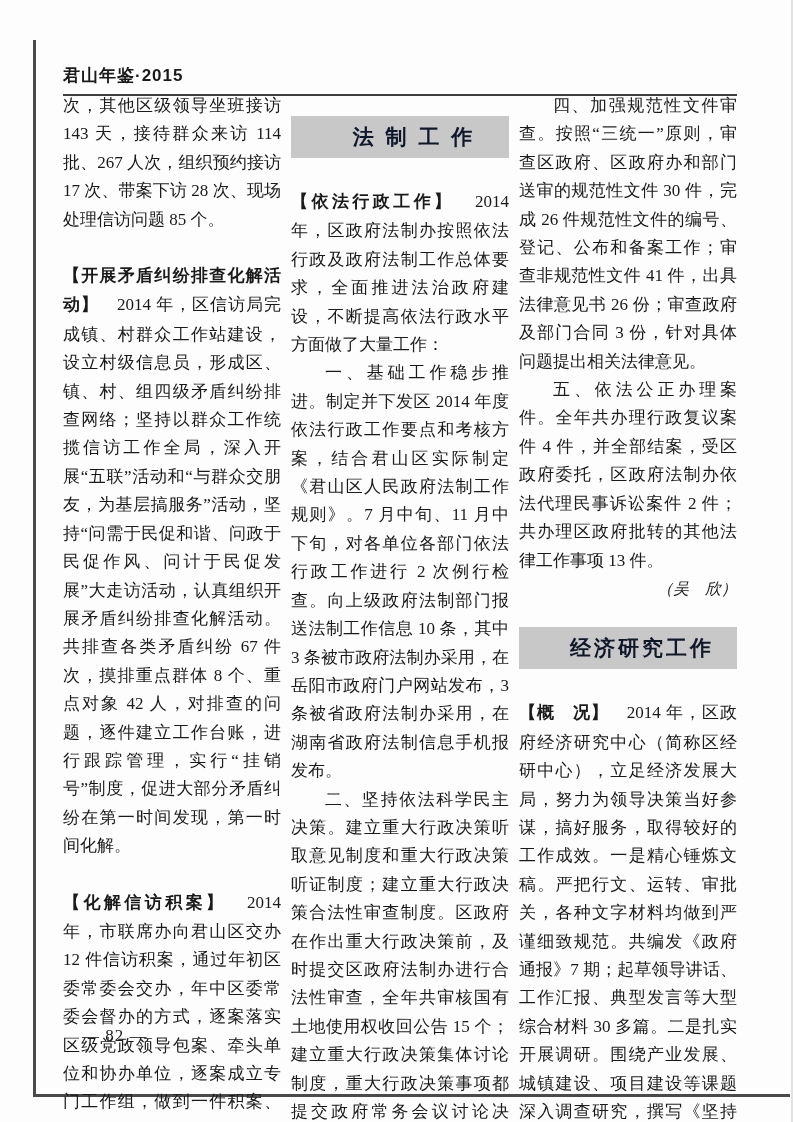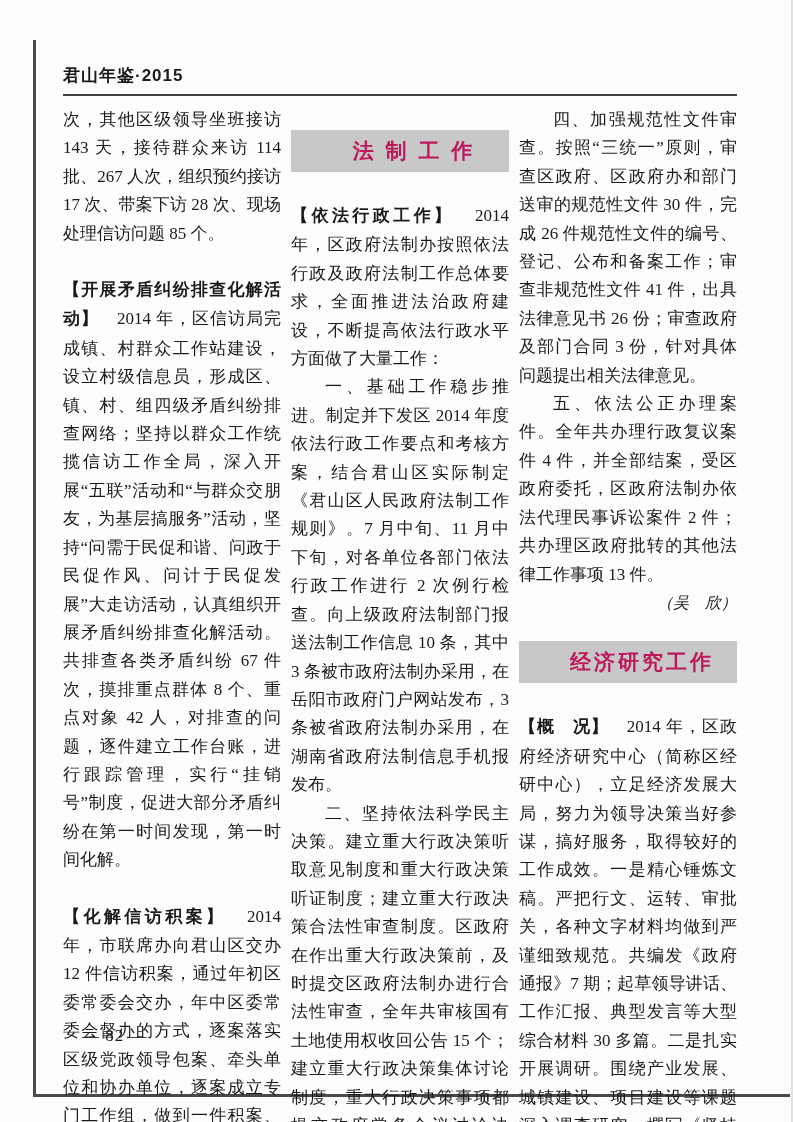--- a/index.html
+++ b/index.html
@@ -19,21 +19,21 @@
   .scan-edge-right { position:absolute; right:0; top:0; width:2px; height:1122px; background:#e2e2e2; }
 
   .running-head {
     position:absolute; left:63px; top:64px;
     font-family:"Liberation Sans","DejaVu Sans",sans-serif;
     font-weight:bold; font-size:17px; letter-spacing:1px;
   }
   .header-rule { position:absolute; left:63px; top:94px; width:674px; height:2px; background:#3f3f3f; }
 
   .columns {
-    position:absolute; left:63px; top:106px; width:674px; height:950px;
+    position:absolute; left:63px; top:92px; width:674px; height:950px;
     display:flex; gap:10px;
   }
   .col { flex:1 1 0; min-width:0; }
 
   .para {
     font-size:17px; line-height:28.4px;
     text-align:justify;
   }
   .para.indent { text-indent:2em; }
   .gap-above { margin-top:28px; }
@@ -42,21 +42,21 @@
     font-family:Liberation Mono, monospace;
     font-weight:bold;
   }
 
   .heading-box {
     background:#c8c8c8;
     height:42px; line-height:42px;
     text-align:center;
     font-family:"Liberation Sans","DejaVu Sans",sans-serif;
     font-weight:bold; font-size:21px; letter-spacing:3px;
-    color:#be185d;
+    color:#0f172a;
     margin:24px 0 30px 0;
     padding-left:28px;
   }
 
   .byline {
     font-size:16px; line-height:28.4px;
     text-align:right;
     font-style:italic;
     font-family:"Liberation Serif","DejaVu Serif",serif;
   }

